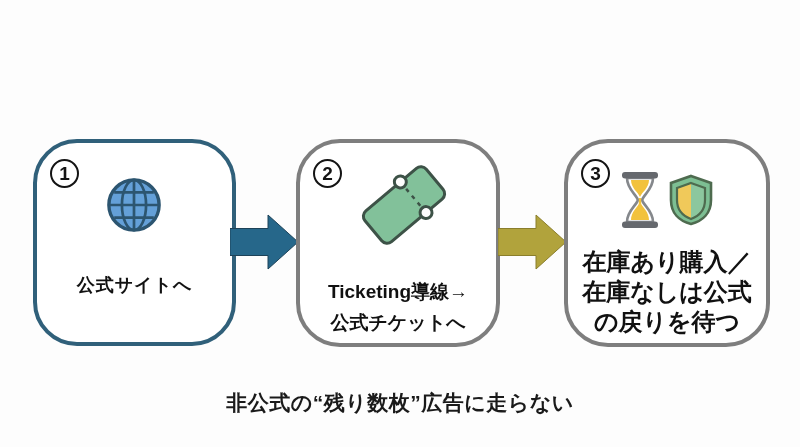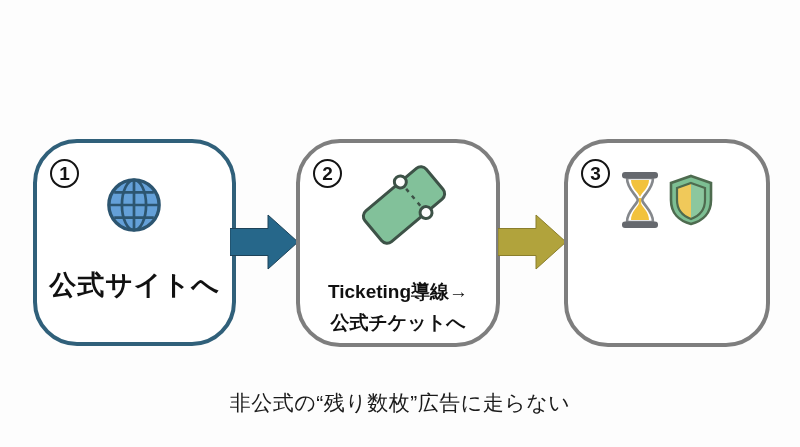--- a/index.html
+++ b/index.html
@@ -15,30 +15,30 @@
          border-radius:50%;display:flex;align-items:center;justify-content:center;
          font-weight:bold;font-size:19px;color:#141414;box-sizing:border-box;}
 
   .icon{position:absolute;}
   .globe-wrap{left:68px;top:33px;width:58px;height:58px;}
   .ticket-wrap{left:56px;top:22px;width:96px;height:80px;}
   .hourglass-wrap{left:52px;top:28px;width:40px;height:58px;}
   .shield-wrap{left:99px;top:31px;width:48px;height:52px;}
 
   .label{position:absolute;left:0;right:0;text-align:center;color:#111111;font-weight:bold;}
-  .label1{top:127px;font-size:27px;line-height:31px;letter-spacing:1px;}
+  .label1{top:127px;font-size:18px;line-height:31px;letter-spacing:1px;}
   .label2{top:133px;font-size:19px;line-height:31px;}
   .label3{top:104px;font-size:24px;line-height:30px;}
 
   .arrow{position:absolute;width:68px;height:58px;}
   .arrow1{left:230px;top:213px;}
   .arrow2{left:498px;top:213px;}
 
   .caption{position:absolute;left:0;right:0;top:389px;text-align:center;
-           font-size:21px;font-weight:400;color:#1a1a1a;letter-spacing:0.5px;}
+           font-size:21px;font-weight:700;color:#1a1a1a;letter-spacing:0.5px;}
 </style>
 </head>
 <body>
 
 <div class="stage">
 
   <div class="card card1" style="border-color: rgb(48, 96, 122);">
     <div class="badge">
       <span>1</span>
     </div>
@@ -109,17 +109,22 @@
           </clipPath>
         </defs>
         <path d="M24 2 L44 9 V26 C44 39 36 47 24 50 C12 47 4 39 4 26 V9 Z" stroke="#4e6b4f" stroke-width="2.6" fill="#7dbf93"></path>
         <g clip-path="url(#shield-inner-clip)">
           <rect x="0" y="0" width="24" height="52" fill="#f0c95a"></rect>
           <rect x="24" y="0" width="24" height="52" fill="#8cc79e"></rect>
         </g>
         <path d="M24 9 L38 14 V26 C38 36 32 42 24 45 C16 42 10 36 10 26 V14 Z" fill="none" stroke="#4e6b4f" stroke-width="2.2"></path>
       </svg>
     </div>
+    <div class="label label3">
+      <div>在庫あり購入／</div>
+      <div>在庫なしは公式</div>
+      <div>の戻りを待つ</div>
+    </div>
   </div>
 
   <div class="caption">非公式の“残り数枚”広告に走らない</div>
 
 </div>
 
 </body></html>

